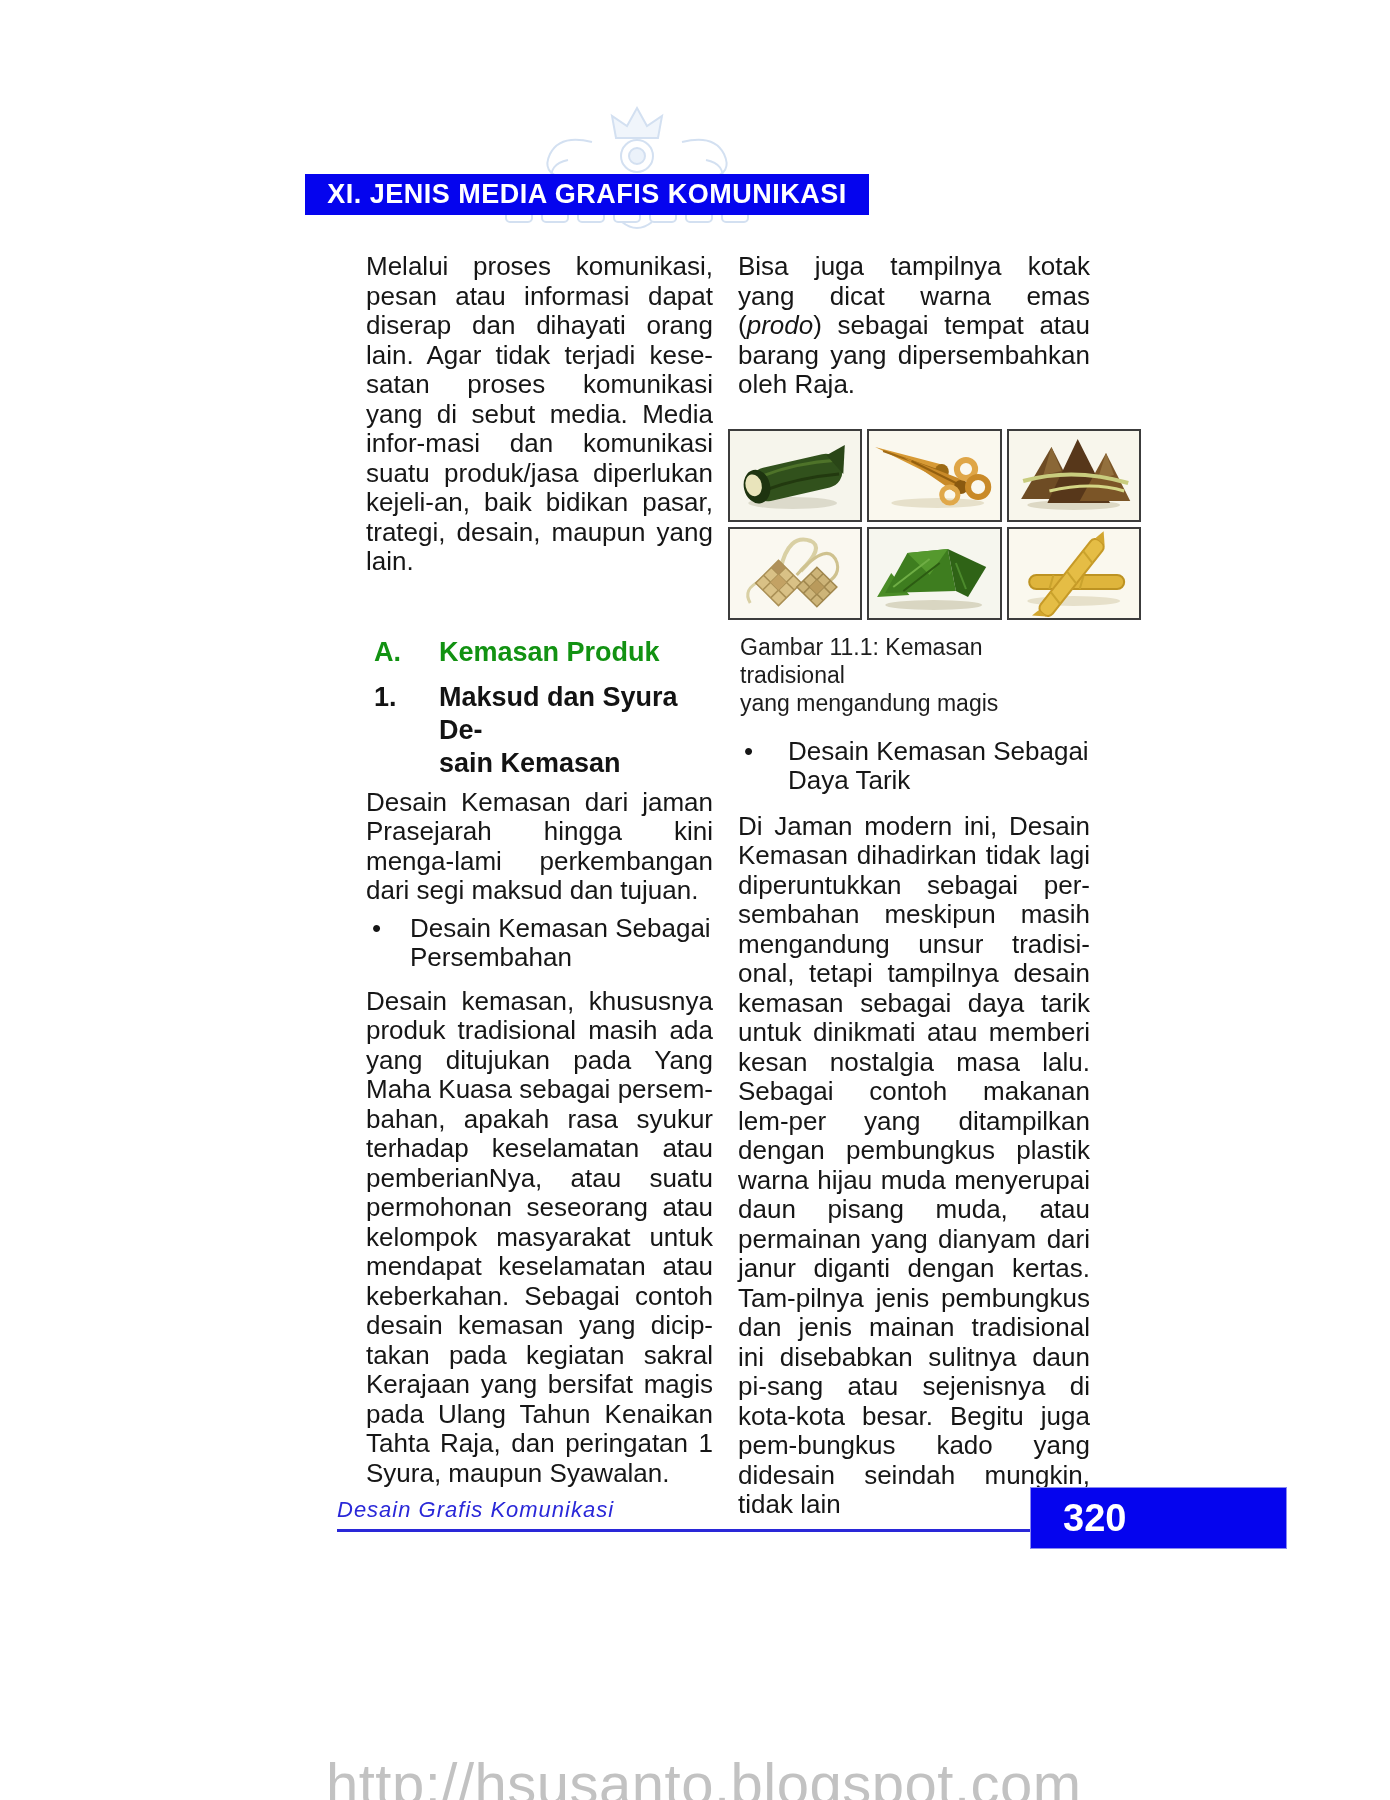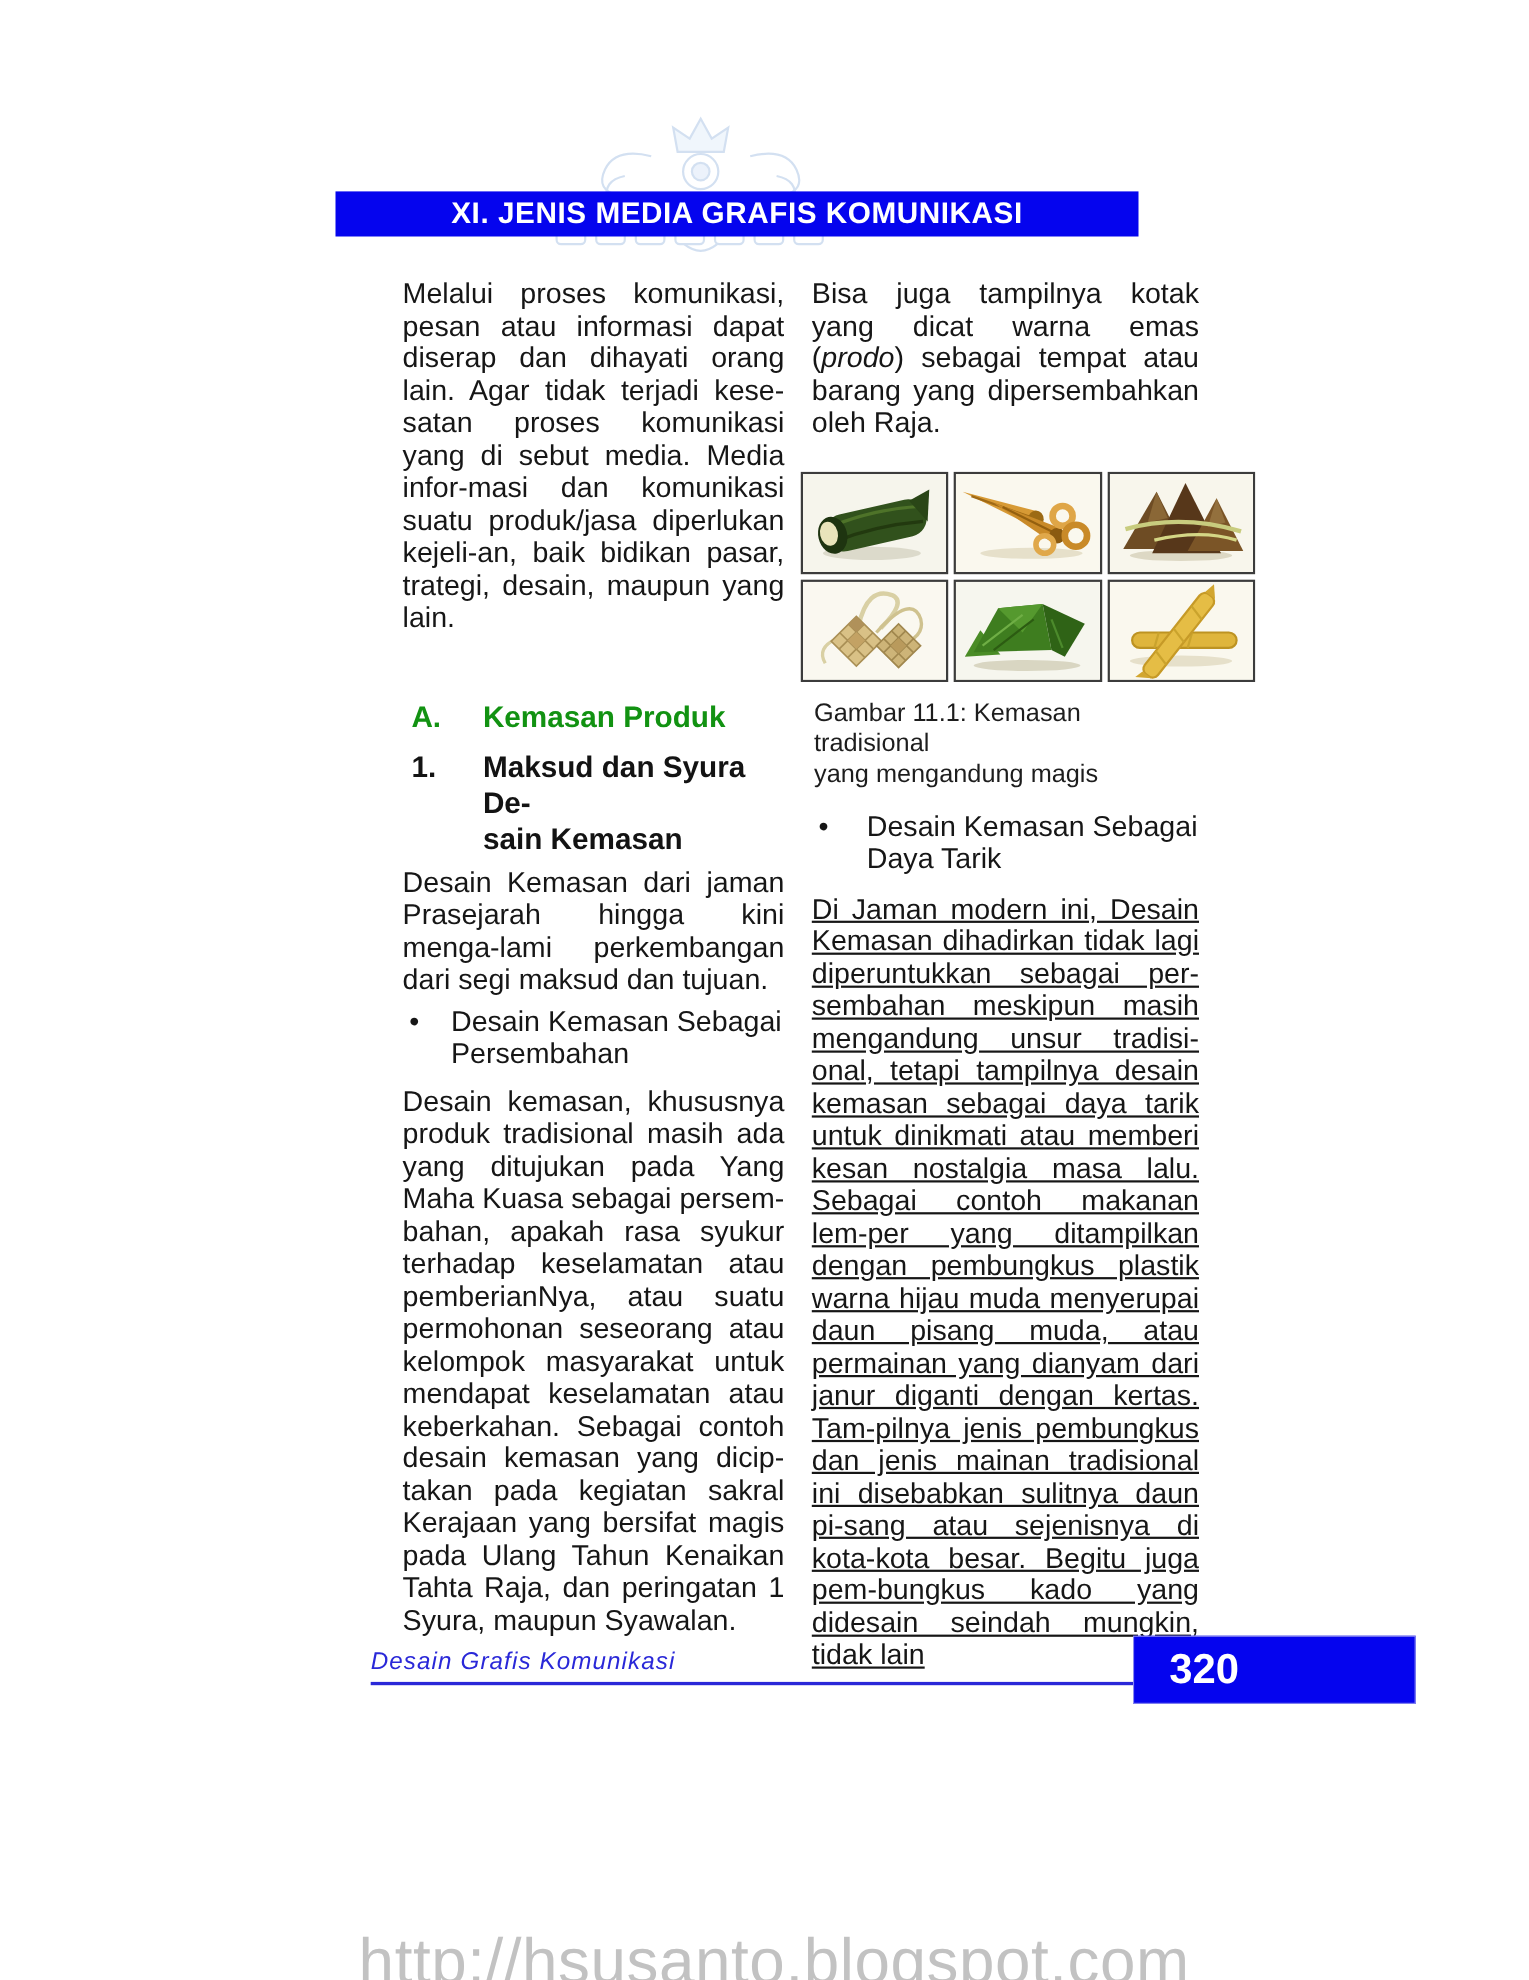--- a/index.html
+++ b/index.html
@@ -4,40 +4,40 @@
 <style>
   html,body{margin:0;padding:0;background:#ffffff;}
   .page{
     position:relative;width:1390px;height:1800px;background:#ffffff;
     overflow:hidden;font-family:"Liberation Sans","DejaVu Sans",sans-serif;color:#161616;
   }
   
   .ornament{position:absolute;left:472px;top:100px;z-index:0;}
   
   .banner{
-    position:absolute;left:305px;top:174px;width:730px;height:41px;background:#0504EE;z-index:1;
+    position:absolute;left:305px;top:174px;width:564px;height:41px;background:#0504EE;z-index:1;
     display:flex;align-items:center;justify-content:center;
   }
   .banner-title{color:#ffffff;font-weight:700;font-size:27px;letter-spacing:0.5px;white-space:nowrap;}
   
   .col{position:absolute;top:252px;z-index:2;}
   .col-left{left:366px;width:347px;}
   .col-right{left:738px;width:352px;}
   .body-text{
     margin:0;font-size:26px;line-height:29.5px;text-align:justify;color:#161616;
   }
   .body-text i{font-style:italic;}
   .heading-green{display:flex;margin-top:60px;font-size:27px;line-height:31px;font-weight:700;color:#129212;}
   .heading-black{display:flex;margin-top:13px;font-size:27px;line-height:33px;font-weight:700;color:#131313;}
   .h-num{width:45px;flex:0 0 45px;padding-left:8px;box-sizing:border-box;}
   .h-label{flex:1;margin-left:28px;}
   .bullet-item{display:flex;font-size:26px;line-height:29.5px;}
   .bullet-item .b-marker{width:44px;flex:0 0 44px;padding-left:6px;box-sizing:border-box;}
   .bullet-item .b-text{flex:1;}
-  .mt8{margin-top:8px;} .mt14{margin-top:14px;} .mt16{margin-top:16px;text-decoration:underline;} .mt20{margin-top:20px;}
+  .mt8{margin-top:8px;} .mt14{margin-top:14px;} .mt16{margin-top:16px;} .mt20{margin-top:20px;}
   
   .figure{margin-top:29px;}
   .photo-grid{
     margin-left:-10px;width:413px;display:grid;grid-template-columns:repeat(3,1fr);
     gap:5px;
   }
   .photo-cell{border:2px solid #3c3c3c;background:#f8f7ef;height:89px;overflow:hidden;}
   .photo-cell svg{display:block;width:100%;height:100%;}
   .figure-caption{margin-top:13px;font-size:23px;line-height:28px;color:#1d1d1d;margin-left:2px;}
   

